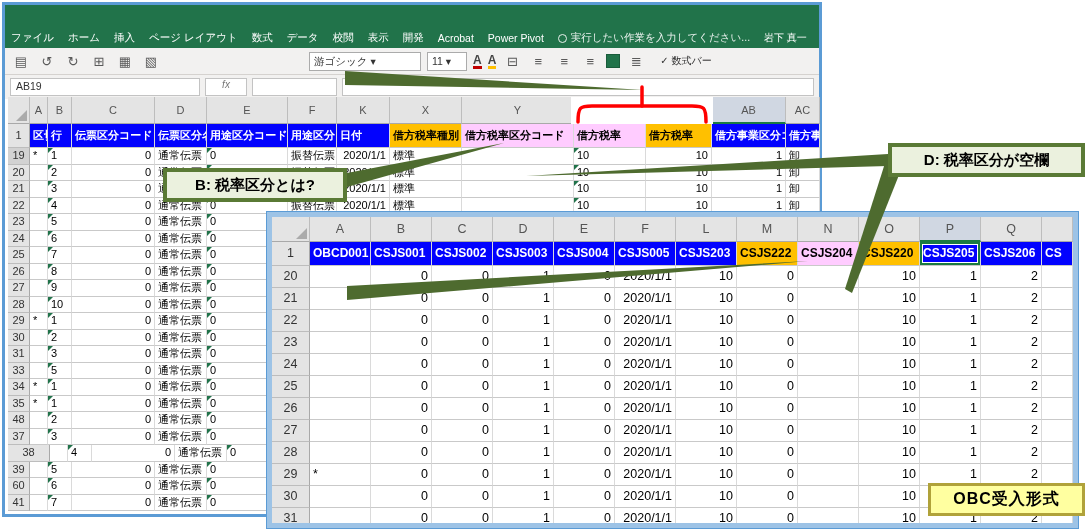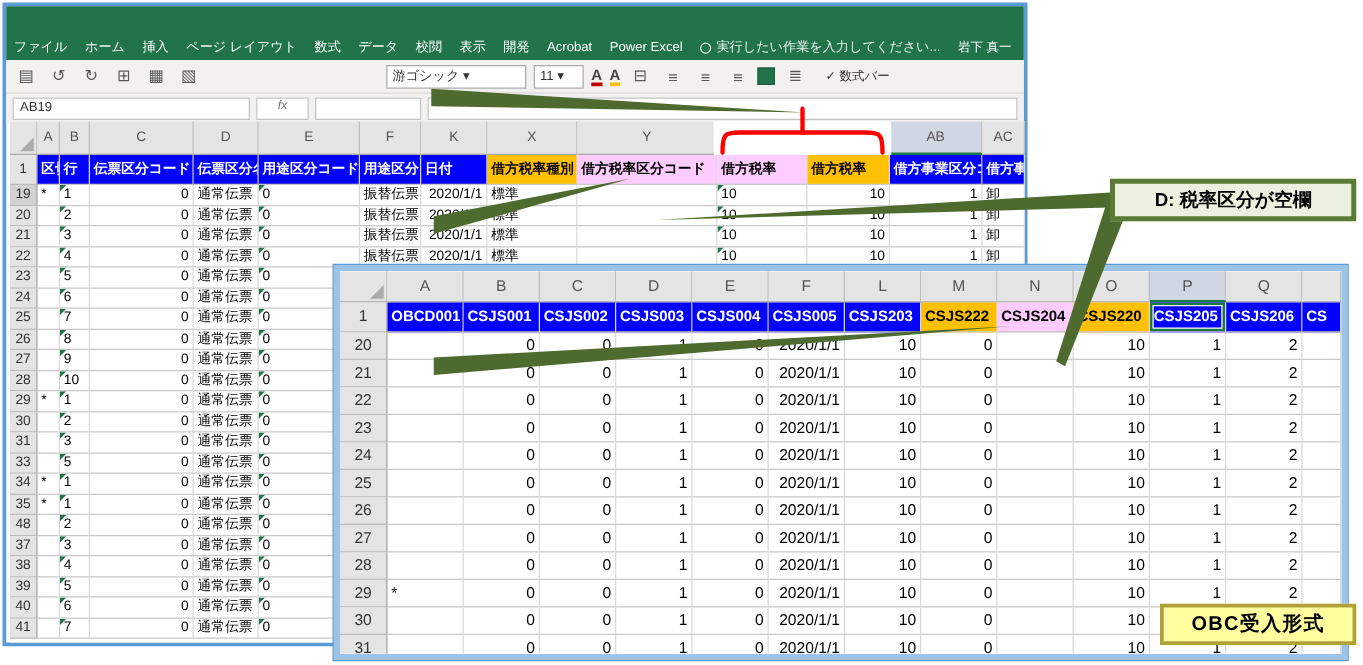--- a/index.html
+++ b/index.html
@@ -88,21 +88,21 @@
           <span class="tab">ファイル</span>
           <span class="tab">ホーム</span>
           <span class="tab">挿入</span>
           <span class="tab">ページ レイアウト</span>
           <span class="tab">数式</span>
           <span class="tab">データ</span>
           <span class="tab">校閲</span>
           <span class="tab">表示</span>
           <span class="tab">開発</span>
           <span class="tab">Acrobat</span>
-          <span class="tab">Power Excel</span>
+          <span class="tab">Power Pivot</span>
           <span class="searchbar">
             <span class="bulb"></span>
             <span>実行したい作業を入力してください...</span>
           </span>
           <span class="username">岩下 真一</span>
         </div>
     </div>
     <div class="toolbar">
       <span class="tbi">▤</span>
       <span class="tbi">↺</span>
@@ -443,21 +443,21 @@
           <div class="sh-cell " style="width: 49px; height: 16.5px; line-height: 15.5px; font-size: 11px;">振替伝票</div>
           <div class="sh-cell ar" style="width: 53px; height: 16.5px; line-height: 15.5px; font-size: 11px;">2020/1/1</div>
           <div class="sh-cell " style="width: 72px; height: 16.5px; line-height: 15.5px; font-size: 11px;">標準</div>
           <div class="sh-cell " style="width: 112px; height: 16.5px; line-height: 15.5px; font-size: 11px;"></div>
           <div class="sh-cell  tri" style="width: 72px; height: 16.5px; line-height: 15.5px; font-size: 11px;">10</div>
           <div class="sh-cell ar" style="width: 66px; height: 16.5px; line-height: 15.5px; font-size: 11px;">10</div>
           <div class="sh-cell ar" style="width: 74px; height: 16.5px; line-height: 15.5px; font-size: 11px;">1</div>
           <div class="sh-cell " style="width: 34px; height: 16.5px; line-height: 15.5px; font-size: 11px;">卸</div>
         </div>
         <div class="sh-row">
-          <div class="sh-cell rlab" style="width: 22px; height: 16.5px; line-height: 15.5px; font-size: 11px;">38</div>
+          <div class="sh-cell rlab" style="width: 42px; height: 16.5px; line-height: 15.5px; font-size: 11px;">38</div>
           <div class="sh-cell " style="width: 18px; height: 16.5px; line-height: 15.5px; font-size: 11px;"></div>
           <div class="sh-cell  tri" style="width: 24px; height: 16.5px; line-height: 15.5px; font-size: 11px;">4</div>
           <div class="sh-cell ar" style="width: 83px; height: 16.5px; line-height: 15.5px; font-size: 11px;">0</div>
           <div class="sh-cell " style="width: 52px; height: 16.5px; line-height: 15.5px; font-size: 11px;">通常伝票</div>
           <div class="sh-cell  tri" style="width: 81px; height: 16.5px; line-height: 15.5px; font-size: 11px;">0</div>
           <div class="sh-cell " style="width: 49px; height: 16.5px; line-height: 15.5px; font-size: 11px;">振替伝票</div>
           <div class="sh-cell ar" style="width: 53px; height: 16.5px; line-height: 15.5px; font-size: 11px;">2020/1/1</div>
           <div class="sh-cell " style="width: 72px; height: 16.5px; line-height: 15.5px; font-size: 11px;">標準</div>
           <div class="sh-cell " style="width: 112px; height: 16.5px; line-height: 15.5px; font-size: 11px;"></div>
           <div class="sh-cell  tri" style="width: 72px; height: 16.5px; line-height: 15.5px; font-size: 11px;">10</div>
@@ -475,21 +475,21 @@
           <div class="sh-cell " style="width: 49px; height: 16.5px; line-height: 15.5px; font-size: 11px;">振替伝票</div>
           <div class="sh-cell ar" style="width: 53px; height: 16.5px; line-height: 15.5px; font-size: 11px;">2020/1/1</div>
           <div class="sh-cell " style="width: 72px; height: 16.5px; line-height: 15.5px; font-size: 11px;">標準</div>
           <div class="sh-cell " style="width: 112px; height: 16.5px; line-height: 15.5px; font-size: 11px;"></div>
           <div class="sh-cell  tri" style="width: 72px; height: 16.5px; line-height: 15.5px; font-size: 11px;">10</div>
           <div class="sh-cell ar" style="width: 66px; height: 16.5px; line-height: 15.5px; font-size: 11px;">10</div>
           <div class="sh-cell ar" style="width: 74px; height: 16.5px; line-height: 15.5px; font-size: 11px;">1</div>
           <div class="sh-cell " style="width: 34px; height: 16.5px; line-height: 15.5px; font-size: 11px;">卸</div>
         </div>
         <div class="sh-row">
-          <div class="sh-cell rlab" style="width: 22px; height: 16.5px; line-height: 15.5px; font-size: 11px;">40</div>
+          <div class="sh-cell rlab" style="width: 22px; height: 16.5px; line-height: 15.5px; font-size: 11px;">60</div>
           <div class="sh-cell " style="width: 18px; height: 16.5px; line-height: 15.5px; font-size: 11px;"></div>
           <div class="sh-cell  tri" style="width: 24px; height: 16.5px; line-height: 15.5px; font-size: 11px;">6</div>
           <div class="sh-cell ar" style="width: 83px; height: 16.5px; line-height: 15.5px; font-size: 11px;">0</div>
           <div class="sh-cell " style="width: 52px; height: 16.5px; line-height: 15.5px; font-size: 11px;">通常伝票</div>
           <div class="sh-cell  tri" style="width: 81px; height: 16.5px; line-height: 15.5px; font-size: 11px;">0</div>
           <div class="sh-cell " style="width: 49px; height: 16.5px; line-height: 15.5px; font-size: 11px;">振替伝票</div>
           <div class="sh-cell ar" style="width: 53px; height: 16.5px; line-height: 15.5px; font-size: 11px;">2020/1/1</div>
           <div class="sh-cell " style="width: 72px; height: 16.5px; line-height: 15.5px; font-size: 11px;">標準</div>
           <div class="sh-cell " style="width: 112px; height: 16.5px; line-height: 15.5px; font-size: 11px;"></div>
           <div class="sh-cell  tri" style="width: 72px; height: 16.5px; line-height: 15.5px; font-size: 11px;">10</div>
@@ -749,16 +749,17 @@
     <rect x="571" y="97" width="142" height="27" fill="#ffffff"></rect>
     <polygon points="345,71 345,85 643,90" fill="#4e6b2f"></polygon>
     <polygon points="347,173 347,187 504,143" fill="#4e6b2f"></polygon>
     <polygon points="347,286 347,300 808,261" fill="#4e6b2f"></polygon>
     <polygon points="888,154 888,166 526,176" fill="#4e6b2f"></polygon>
     <polygon points="886,160 899,175 852,293 845,289" fill="#4e6b2f"></polygon>
     <path d="M578,122 C578,107 580,106 592,106 L692,106 C704,106 706,107 706,122" stroke="#ff0000" stroke-width="3.5" fill="none" stroke-linecap="round"></path>
     <line x1="642" y1="106" x2="642" y2="87" stroke="#ff0000" stroke-width="3.5" stroke-linecap="round"></line>
   </svg>
 
+  <div class="callout" style="left:163px; top:168px; width:184px; height:34px;">B: 税率区分とは?</div>
   <div class="callout" style="left:888px; top:143px; width:197px; height:34px;">D: 税率区分が空欄</div>
 
   <div class="ylabel" style="left:928px; top:483px; width:157px; height:33px;">OBC受入形式</div>
 </div>
 
 </body></html>

